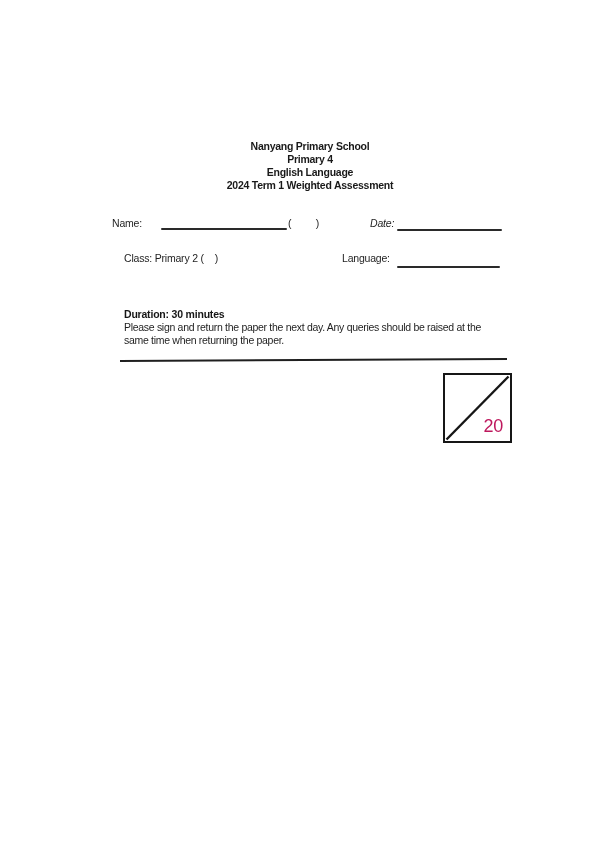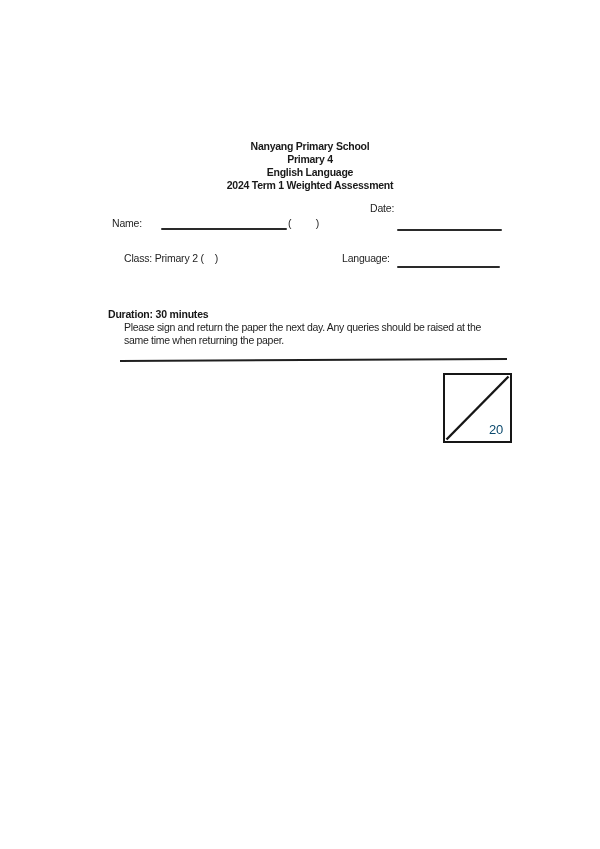--- a/index.html
+++ b/index.html
@@ -71,48 +71,48 @@
   .scorebox svg {
     position: absolute;
     left: 0; top: 0;
     width: 100%; height: 100%;
     display: block;
   }
   .score {
     position: absolute;
     right: 7px;
     bottom: 4px;
-    font-size: 13px;
+    font-size: 18px;
     letter-spacing: -0.2px;
-    color: #0c4a6e;
+    color: #be185d;
   }
 </style>
 </head>
 <body>
 
 <div class="page">
 
   <div class="header">
     <div>Nanyang Primary School</div>
     <div>Primary 4</div>
     <div>English Language</div>
     <div>2024 Term 1 Weighted Assessment</div>
   </div>
 
   <span class="lbl" style="left:112px; top:217px;">Name:</span>
   <div class="uline" style="left:161px; top:228px; width:126px;"></div>
   <span class="lbl pre" style="left:288px; top:217px;">(         )</span>
-  <span class="lbl" style="left:370px; top:202px;">Date:</span>
+  <span class="lbl" style="left:370px; top:217px;font-style:italic;">Date:</span>
   <div class="uline" style="left:397px; top:229px; width:105px;"></div>
 
   <span class="lbl pre" style="left:124px; top:252px;">Class: Primary 2 (    )</span>
   <span class="lbl" style="left:342px; top:252px;">Language:</span>
   <div class="uline" style="left:397px; top:266px; width:103px;"></div>
 
-  <div class="lbl bold" style="left:108px; top:308px;">Duration: 30 minutes</div>
+  <div class="lbl bold" style="left:124px; top:308px;">Duration: 30 minutes</div>
   <div class="lbl note" style="left:124px; top:334px;">same time when returning the paper.</div>
   <div class="lbl note" style="left:124px; top:321px;">Please sign and return the paper the next day. Any queries should be raised at the</div>
 
   <div class="hr"></div>
 
   <div class="scorebox">
     <svg viewBox="0 0 65 66" preserveAspectRatio="none">
       <line x1="1.5" y1="64.5" x2="63.5" y2="1.5" stroke="#161616" stroke-width="2.4"></line>
     </svg>
     <span class="score">20</span>

